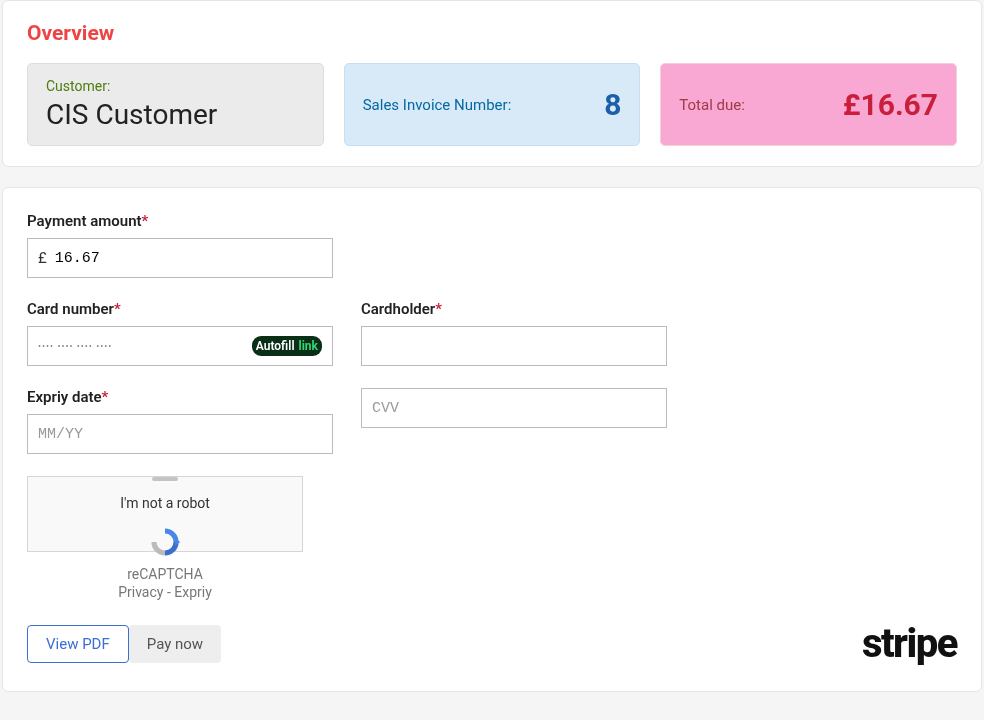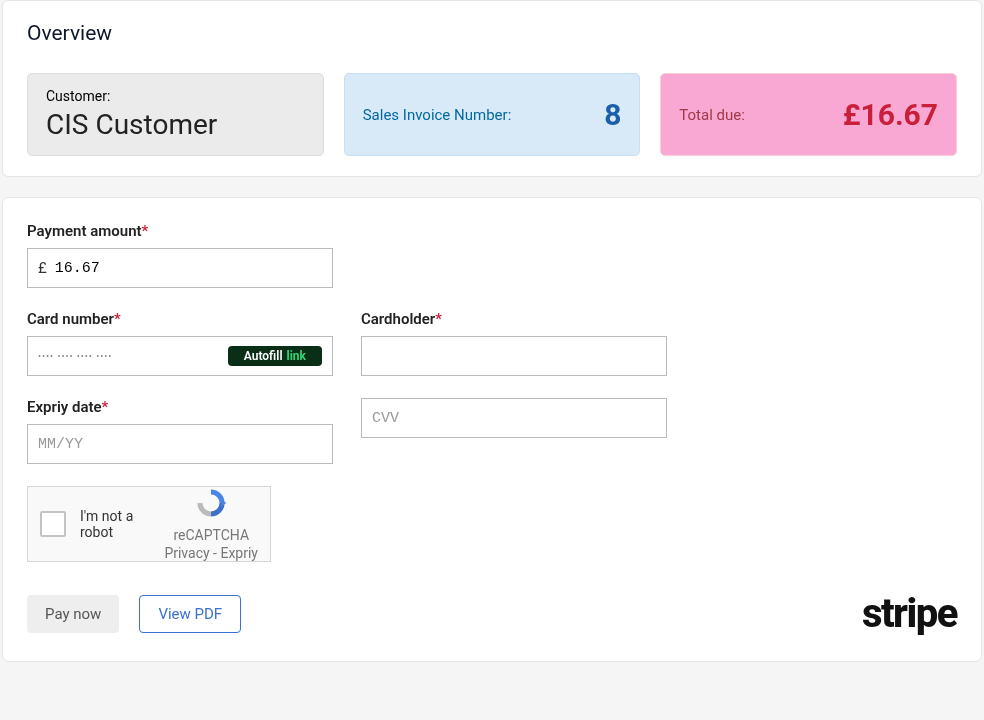--- a/index.html
+++ b/index.html
@@ -12,23 +12,23 @@
 }
 .card {
   background: #fff;
   border: 1px solid #e5e5e5;
   border-radius: 6px;
   padding: 20px 24px;
 }
 .overview-card { margin: 0 2px 20px 2px; }
 .overview-title {
   font-size: 21px;
-  font-weight: 400;
-  color: #0f172a;
-  margin-bottom: 28px;
+  font-weight: 700;
+  color: #ef4444;
+  margin-bottom: 18px;
 }
 .overview-boxes {
   display: flex;
   gap: 20px;
 }
 .info-box {
   flex: 1;
   border-radius: 5px;
   padding: 14px 18px;
   display: flex;
@@ -38,21 +38,21 @@
 }
 .info-box.customer {
   background: #ebebeb;
   border: 1px solid #ddd;
   flex-direction: column;
   align-items: flex-start;
   justify-content: center;
 }
 .info-box.customer .label {
   font-size: 14px;
-  color: #000000;
+  color: #4d7c0f;
   margin-bottom: 4px;
 }
 .info-box.customer .value {
   font-size: 28px;
   font-weight: 400;
   color: #222;
 }
 .info-box.invoice {
   background: #d8e9f8;
   border: 1px solid #c5dff5;
@@ -116,39 +116,40 @@
 .text-input::placeholder { color: #999; }
 .dotted-placeholder {
   color: #888;
   letter-spacing: 1px;
   font-size: 9px;
   flex: 1;
 }
 .autofill-badge {
   background: #0b2f16;
   color: #fff;
-  border-radius: 4px;
-  padding: 3px 16px;
+  border-radius: 9px;
+  padding: 3px 4px;
   font-size: 12px;
   font-weight: 600;
   display: flex;
   align-items: center;
   gap: 4px;
 }
 .autofill-badge .link { color: #2fd673; font-weight: 700; }
 .recaptcha-box {
-  width: 244px;
+  width: 276px;
   height: 76px;
   border: 1px solid #d6d6d6;
   background: #f9f9f9;
   display: flex;
   align-items: center;
   padding: 0 12px;
   gap: 14px;
-  margin-bottom: 28px;
+  margin-bottom: 68px;
+  flex-direction: column;
 }
 .recaptcha-check {
   width: 26px;
   height: 26px;
   border: 2px solid #c3c3c3;
   background: #fff;
   border-radius: 2px;
 }
 .recaptcha-label { font-size: 14px; color: #333; flex: 1; }
 .recaptcha-right { text-align: center; font-size: 14px; color: #777; line-height: 1.3; }
@@ -271,18 +272,18 @@
         <path d="M36 20 A16 16 0 0 1 20 36 L20 30 A10 10 0 0 0 30 20 Z" fill="#3d6ec9"></path>
         <path d="M20 36 A16 16 0 0 1 4 20 L10 20 A10 10 0 0 0 20 30 Z" fill="#bbbbbb"></path>
         <polygon points="32,16 38,20 32,24" fill="#4a86e8"></polygon>
       </svg>
       <div>reCAPTCHA</div>
       <div><span>Privacy</span> - <span>Expriy</span></div>
     </div>
   </div>
 
   <div class="bottom-row">
+    <button class="btn btn-outline">View PDF</button>
     <button class="btn btn-primary">Pay now</button>
-    <button class="btn btn-outline">View PDF</button>
     <div class="stripe-logo">stripe</div>
   </div>
 
 </div>
 
 </body></html>

